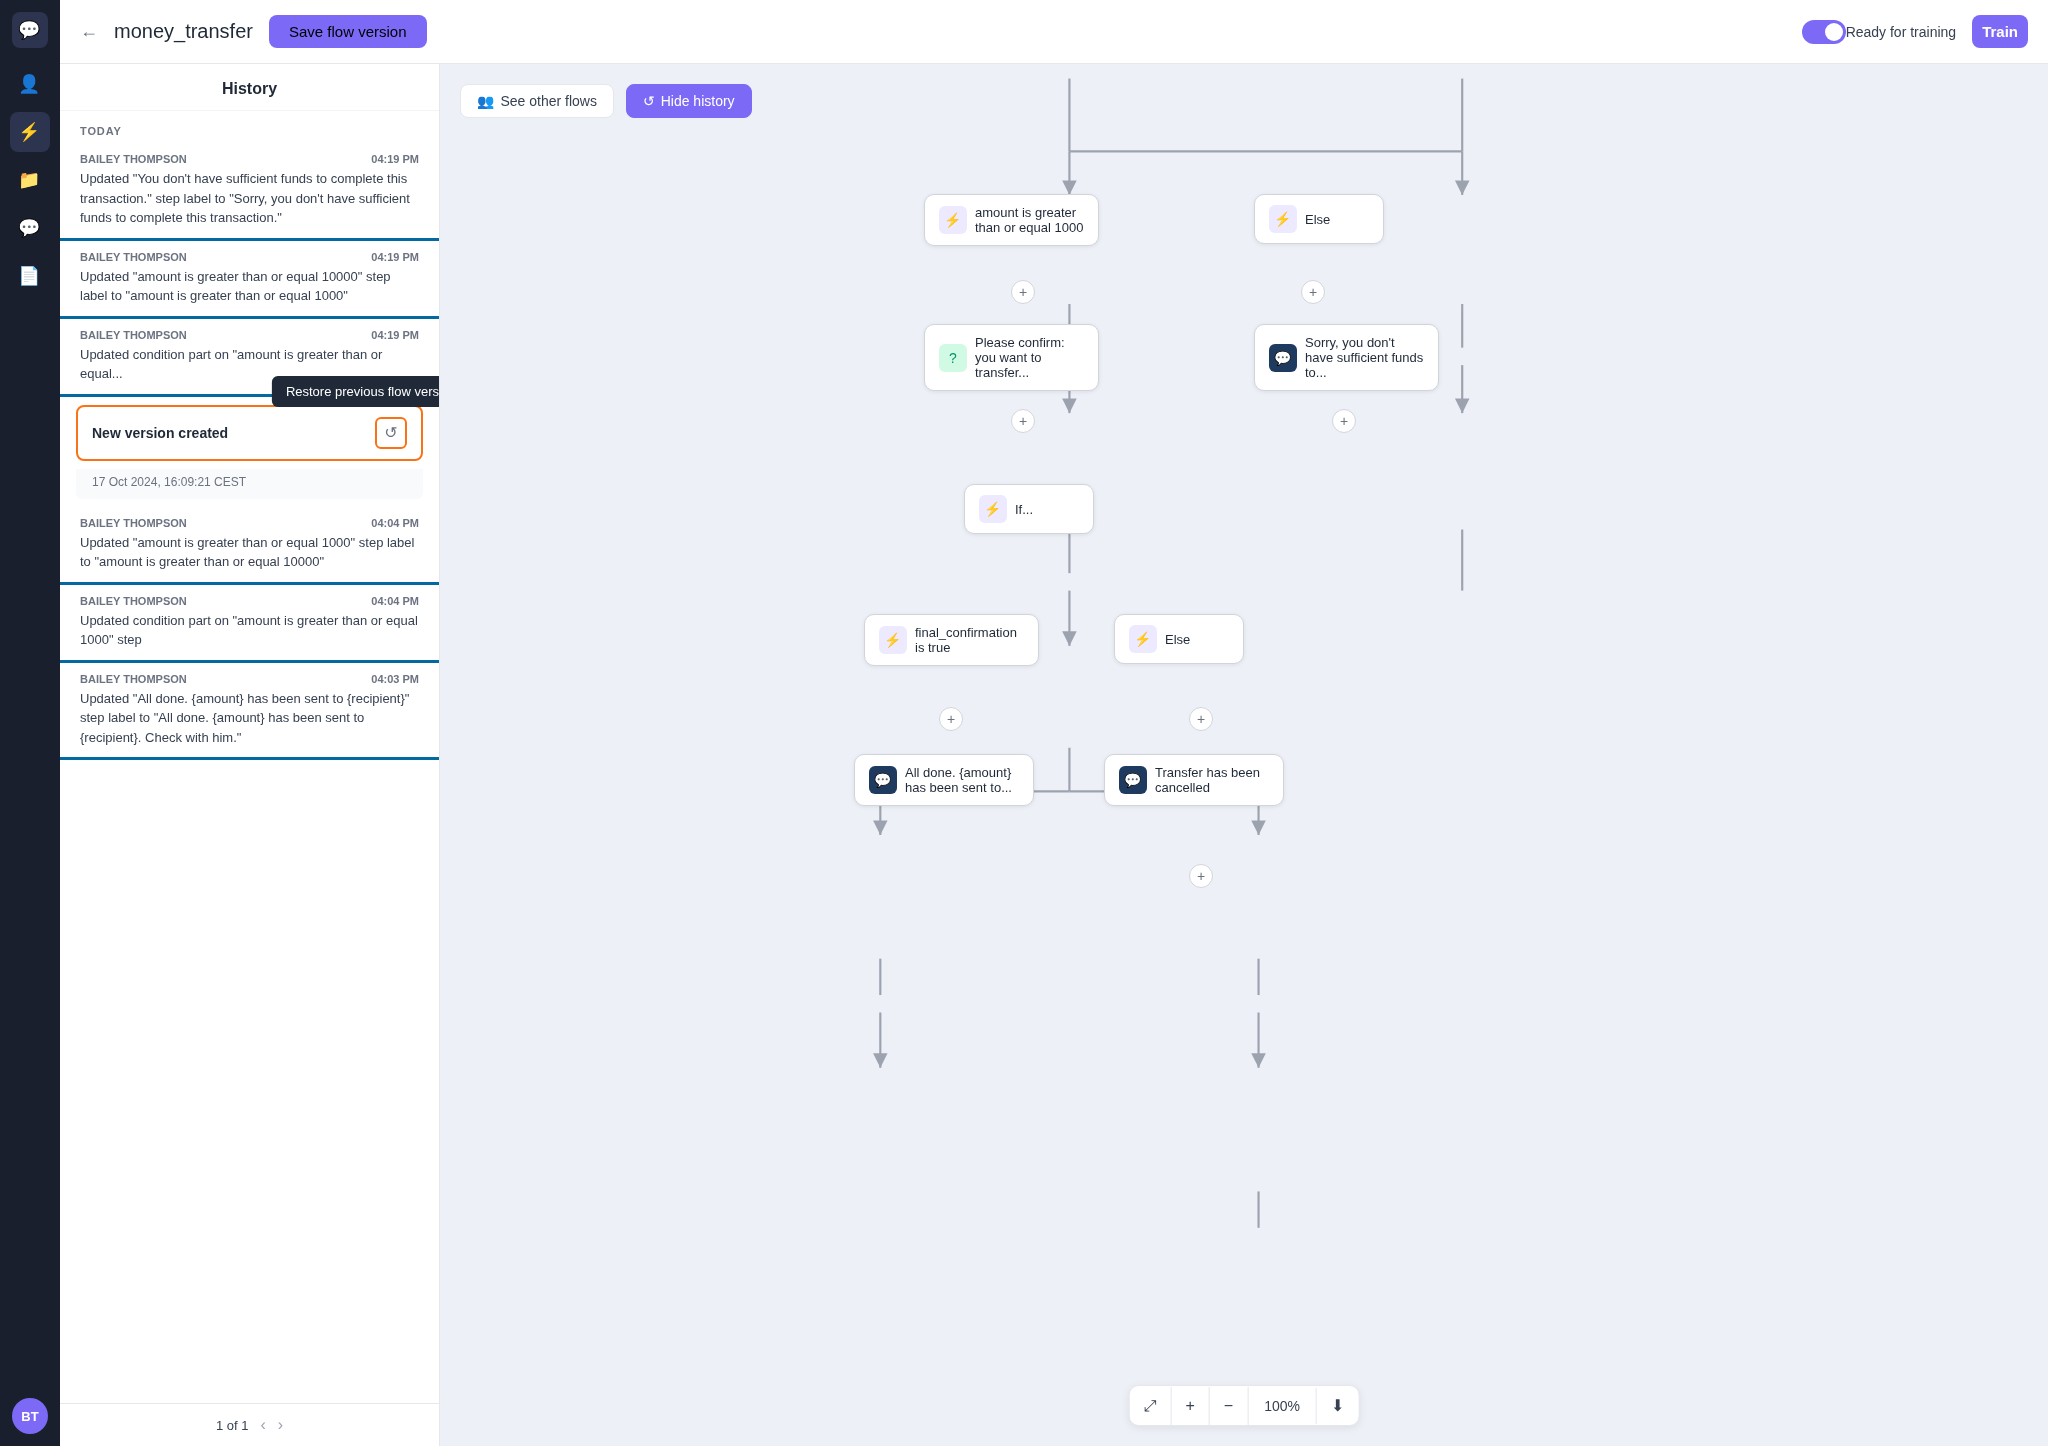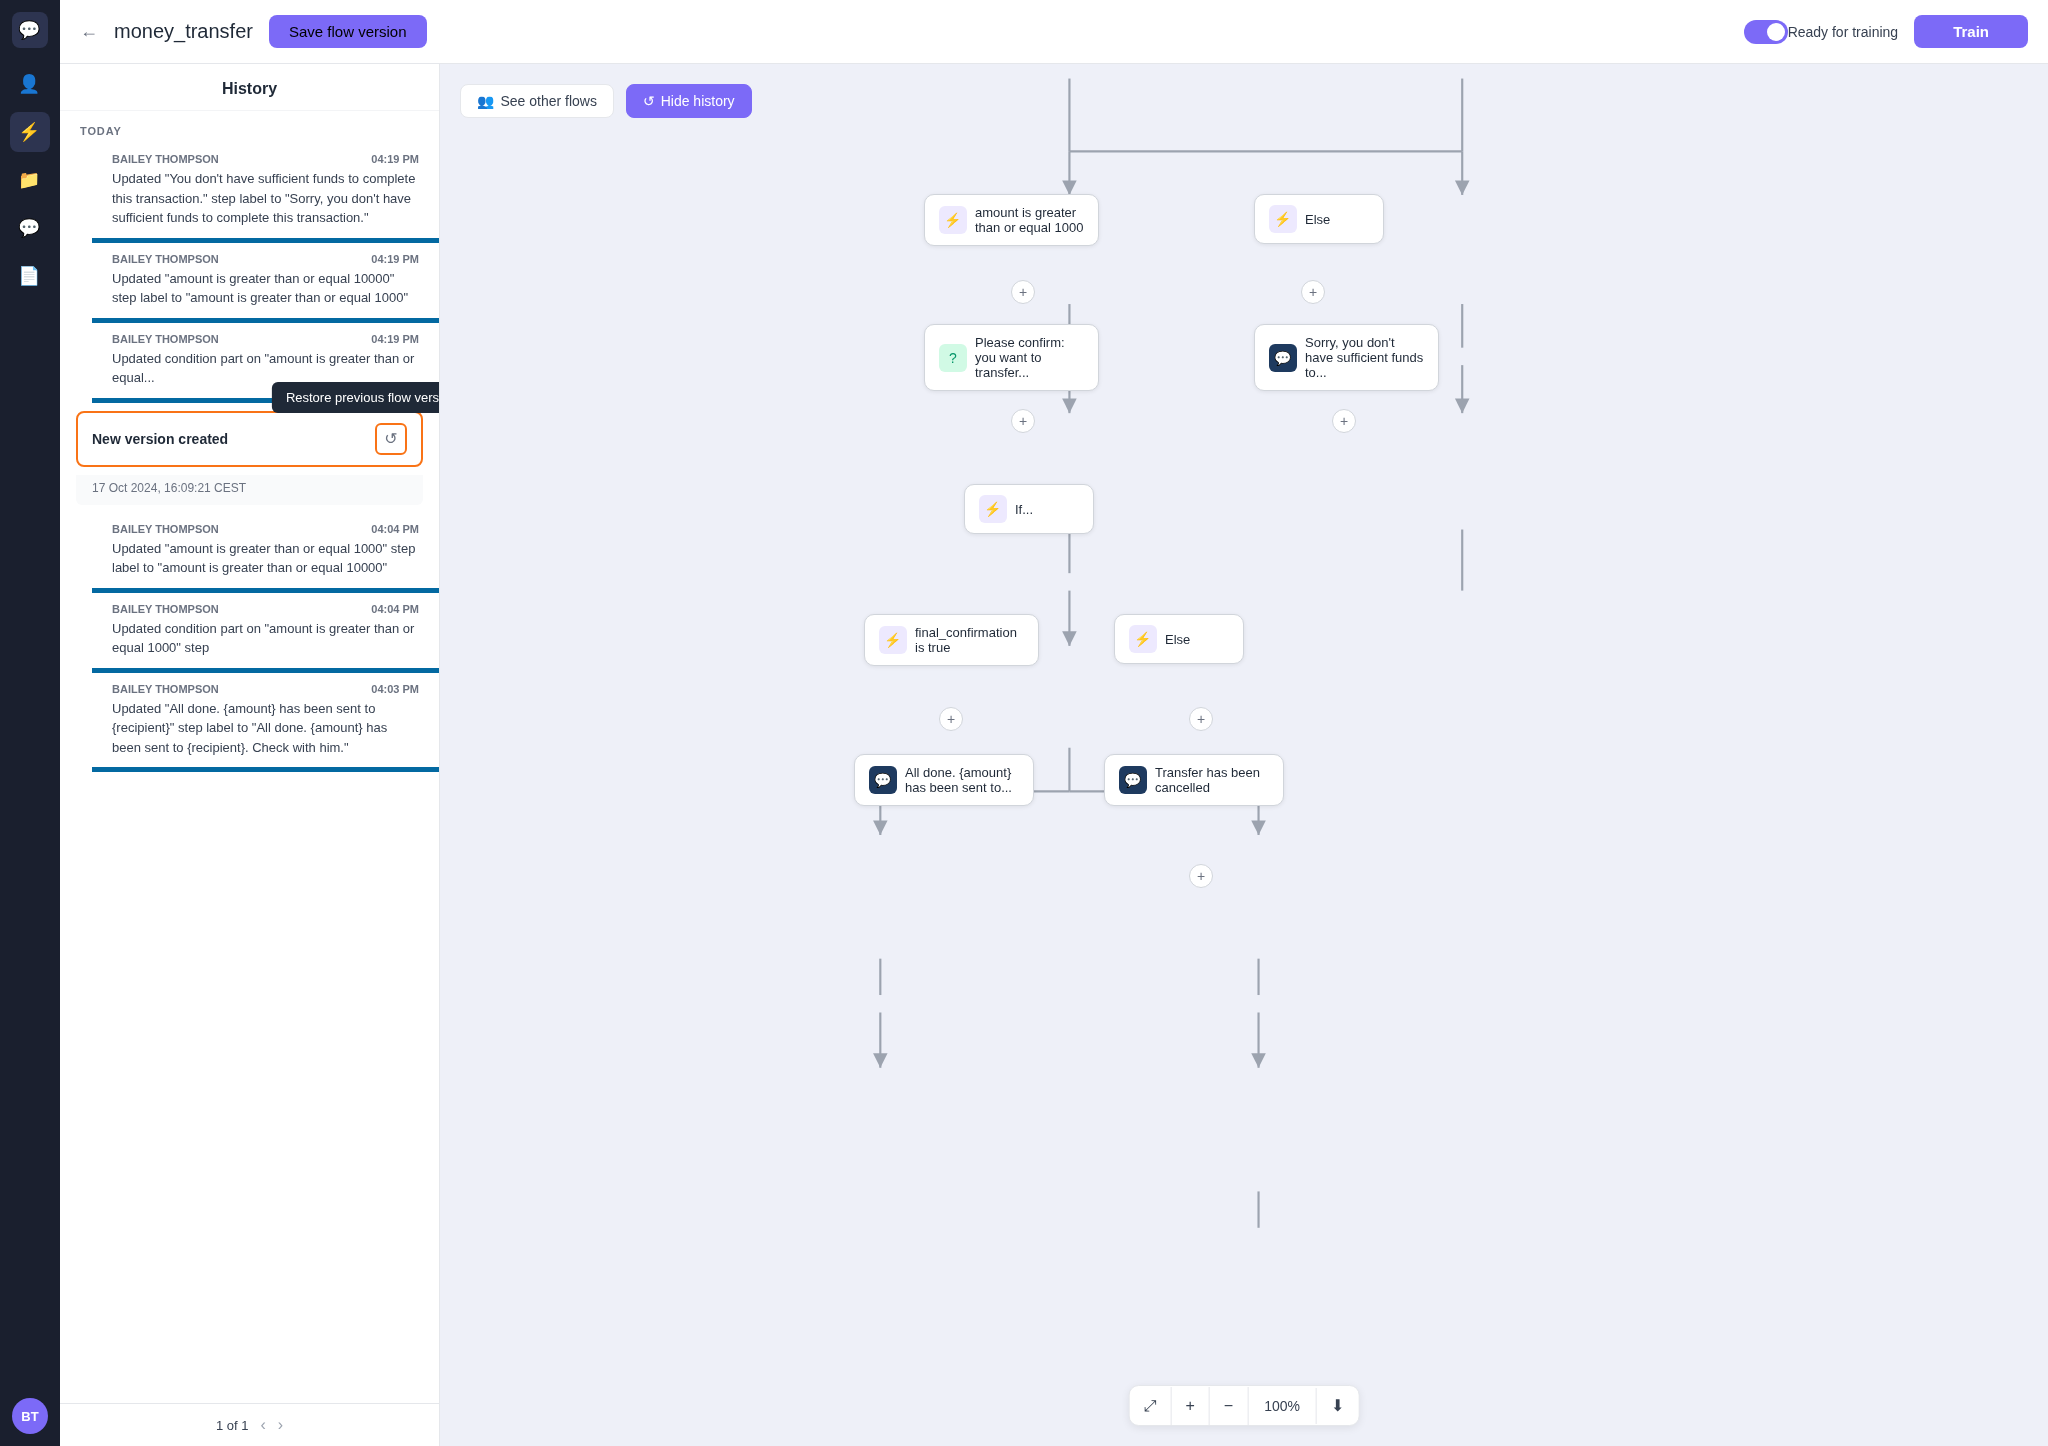--- a/index.html
+++ b/index.html
@@ -96,21 +96,21 @@
       width: 18px; height: 18px;
       background: #fff;
       border-radius: 50%;
       top: 3px; right: 3px;
       transition: 0.2s;
     }
     .ready-label { font-size: 14px; color: #374151; }
     .train-btn {
       background: #7c6af7; color: #fff;
       border: none; border-radius: 8px;
-      padding: 8px 39px; font-size: 15px; font-weight: 600;
+      padding: 8px 10px; font-size: 15px; font-weight: 600;
       cursor: pointer;
     }
 
     
     .content {
       flex: 1;
       display: flex;
       overflow: hidden;
     }
 
@@ -135,22 +135,21 @@
       overflow-y: auto;
       padding: 0 0 12px;
     }
     .history-section-label {
       font-size: 11px; font-weight: 700;
       color: #6b7280; letter-spacing: 0.08em;
       padding: 14px 20px 6px;
     }
     .history-entry {
       padding: 10px 20px;
-      border-bottom: 5px solid #0369a1;
-      margin-left: 32px;
+      border-bottom: 3px solid #0369a1;
     }
     .history-entry-meta {
       display: flex; justify-content: space-between;
       font-size: 11px; font-weight: 600; color: #6b7280;
       margin-bottom: 4px;
       text-transform: uppercase;
     }
     .history-entry-text {
       font-size: 13px; color: #374151; line-height: 1.5;
     }

